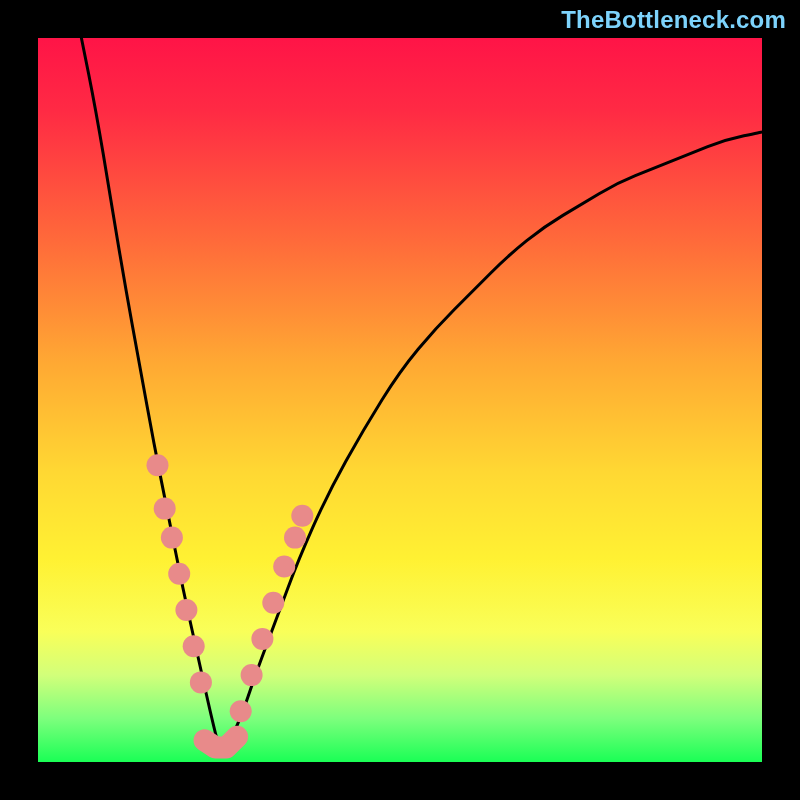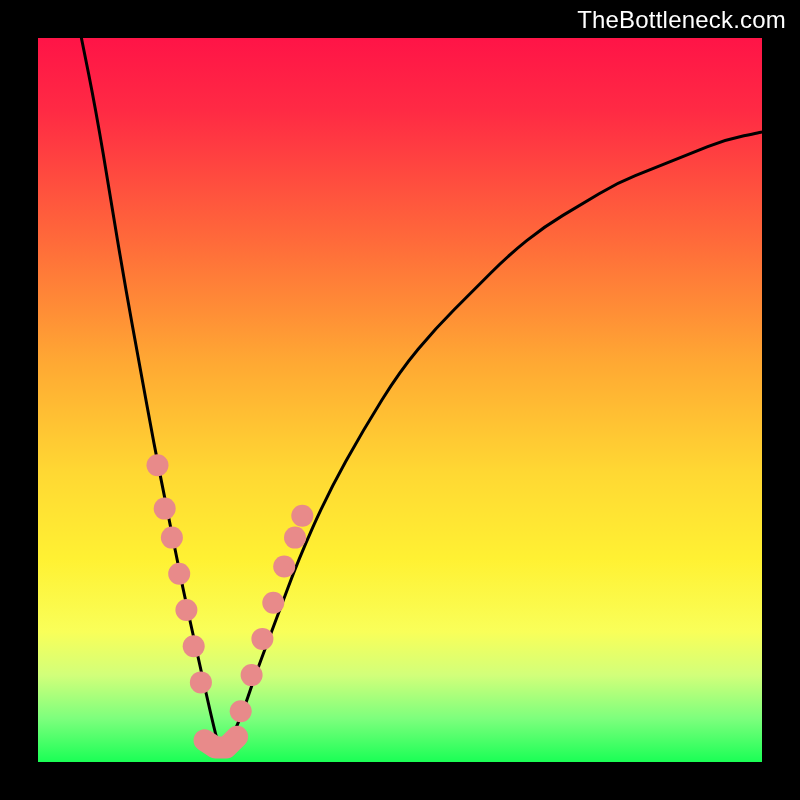--- a/index.html
+++ b/index.html
@@ -29,22 +29,22 @@
       #7dff7d 94%,
       #1aff55 100%
     );
   }
   .watermark {
     position: absolute;
     top: 6px;
     right: 14px;
     font-family: Arial, Helvetica, sans-serif;
     font-size: 24px;
-    font-weight: 400;
-    color: #ffffff;
+    font-weight: 700;
+    color: #7dd3fc;
     letter-spacing: 0.2px;
   }
   svg.curve {
     position: absolute;
     left: 38px;
     top: 38px;
     width: 724px;
     height: 724px;
     overflow: visible;
   }

